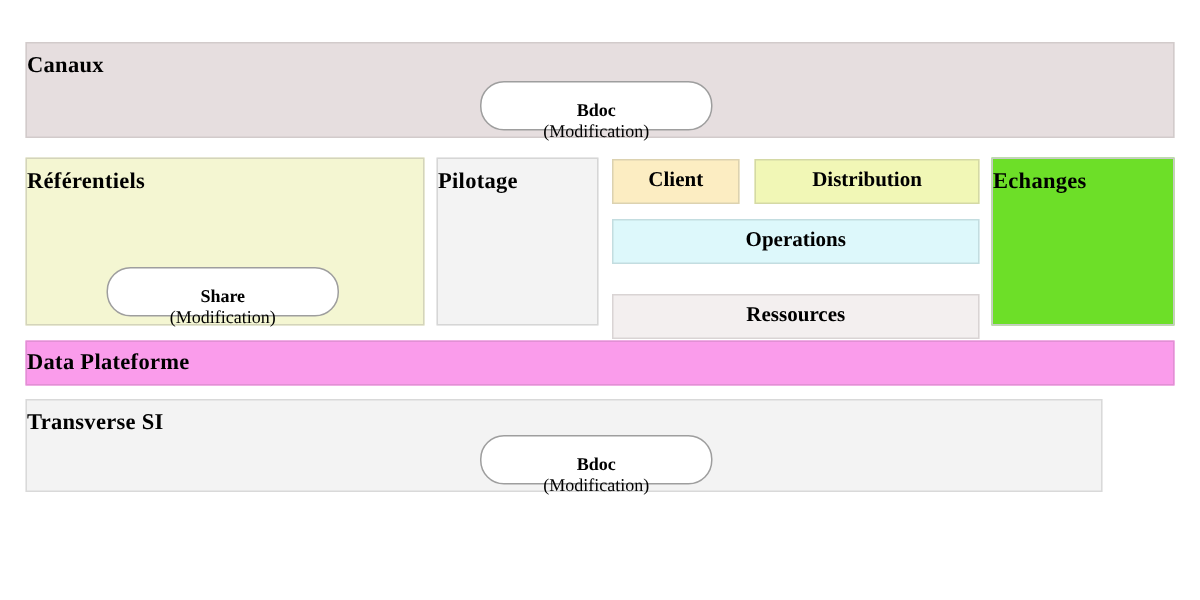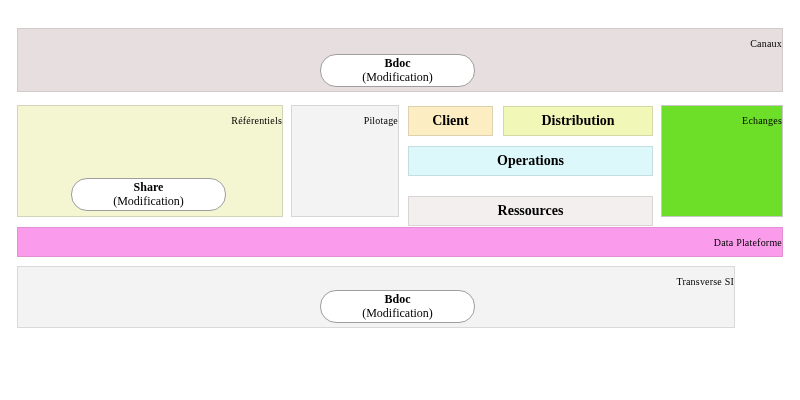--- a/index.html
+++ b/index.html
@@ -24,23 +24,23 @@
     height: 400px;
   }
 
   
   .band {
     position: absolute;
     box-sizing: border-box;
     border: 1px solid #cfcaca;
   }
   .band-title {
-    text-align: right;
-    font-weight: normal;
-    font-size: 10px;
+    text-align: left;
+    font-weight: bold;
+    font-size: 15px;
     line-height: 20px;
     padding-top: 5px;
     letter-spacing: 0.2px;
   }
 
   
   #canaux {
     left: 17px;
     top: 28px;
     width: 766px;
@@ -147,21 +147,21 @@
   }
 
   
   .node {
     position: absolute;
     box-sizing: border-box;
     background: #ffffff;
     border: 1px solid #9e9e9e;
     border-radius: 16px;
     text-align: center;
-    padding-top: 1px;
+    padding-top: 11px;
   }
   .node .node-name {
     display: block;
     font-weight: bold;
     font-size: 12px;
     line-height: 14px;
   }
   .node .node-state {
     display: block;
     font-weight: normal;

